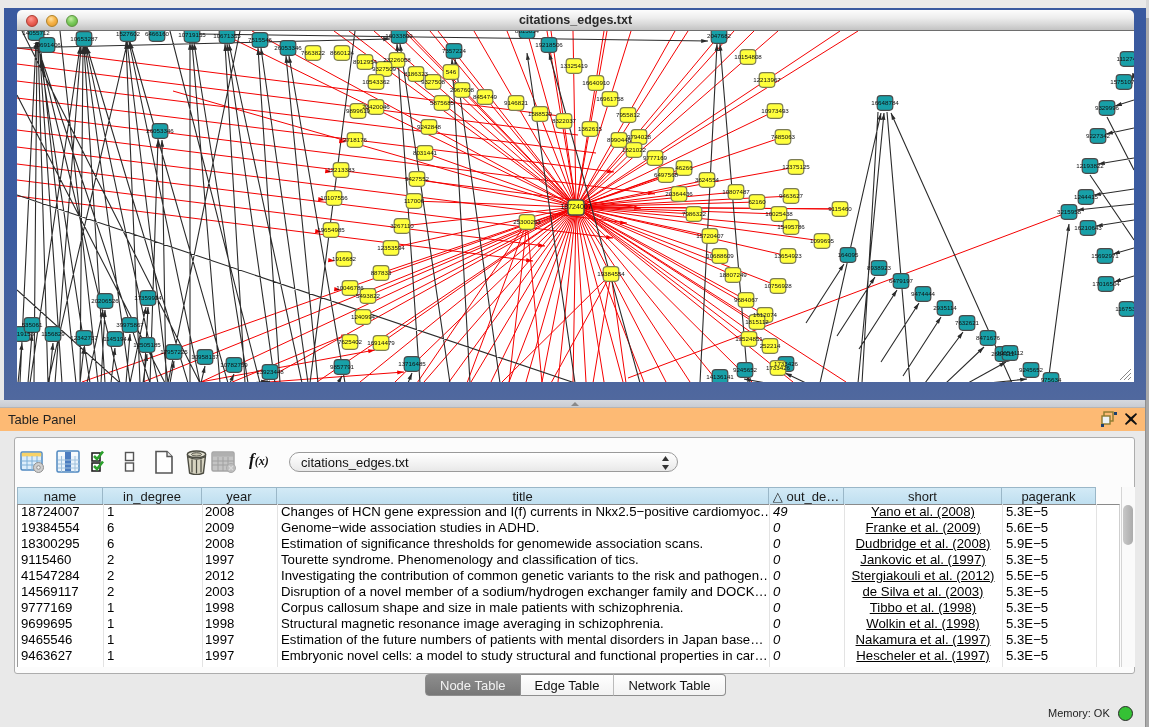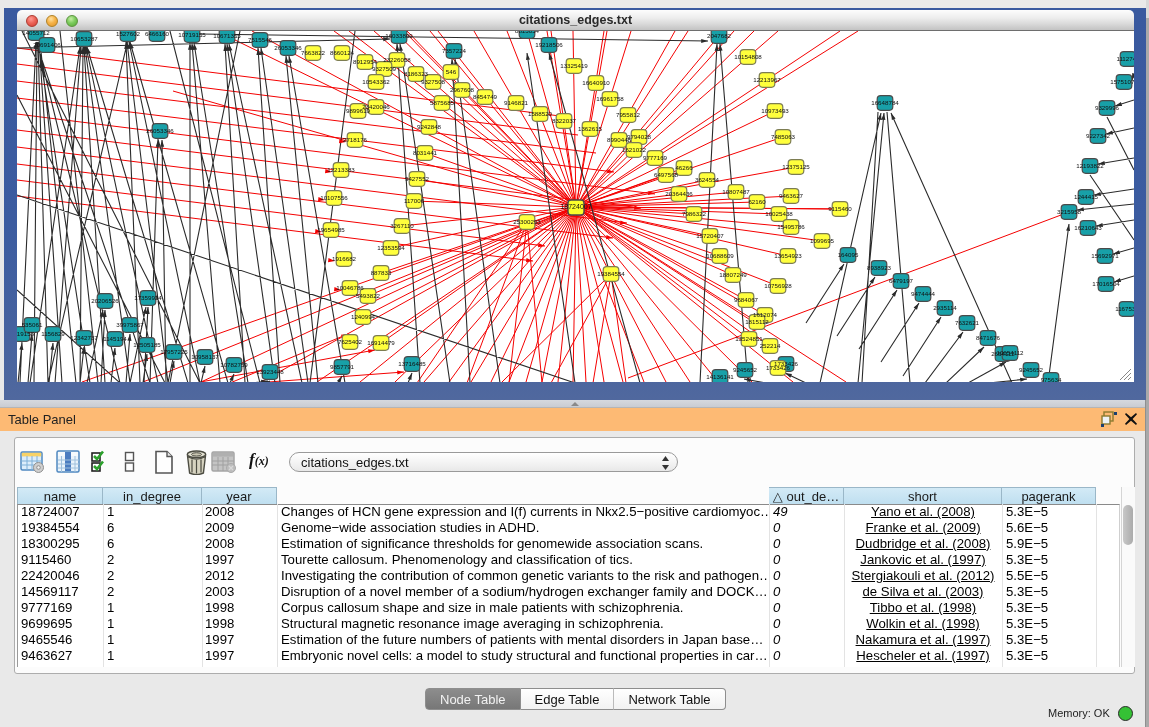--- a/index.html
+++ b/index.html
@@ -51,21 +51,21 @@
 .c5 { left:756px;width:71px;font-style:italic; }
 .c6 { left:827px;width:158px; text-align:center;text-decoration:underline; }
 .c7 { left:989px;width:90px; }
 .vline { position:absolute; top:504px; height:163px; width:1px; background:#e3e3e3; }
 
 
 #sbar { position:absolute; left:1121px; top:487px; width:14px; height:180px; background:#fafafa; border-left:1px solid #d5d5d5; }
 #sthumb { position:absolute; left:1123px; top:505px; width:10px; height:40px; background:linear-gradient(90deg,#c8c8c8,#ababab); border-radius:5px; }
 
 
-#tabs { position:absolute; left:425px; top:674px; height:36px; display:flex;align-items:flex-end; }
+#tabs { position:absolute; left:425px; top:674px; height:36px; display:flex; }
 .tab { height:22px; line-height:21px; font-size:13px; padding:0 14px; border:1px solid #8e8e8e; }
 .tab.sel { background:linear-gradient(180deg,#8d8d8d,#777777); color:#f2f2f2; border-radius:4px 0 0 4px; }
 .tab.mid { background:linear-gradient(180deg,#ffffff,#f2f2f2); color:#111; border-left:none; border-right:1px solid #bbb; }
 .tab.r { background:linear-gradient(180deg,#ffffff,#f2f2f2); color:#111; border-left:none; border-radius:0 4px 4px 0; }
 
 
 #status .mem { position:absolute; left:1048px; top:707px; font-size:11px; color:#222; }
 #memdot { position:absolute; left:1118px; top:706px; width:15px; height:15px; border-radius:50%;
   background:#35c135; border:1.5px solid #2a2a2a; }
 #redge { position:absolute; left:1146px; top:0; width:3px; height:727px; background:#a9a9a9; }
@@ -417,20 +417,21 @@
  <svg class="abs" style="left:371px;top:3px" width="9" height="14" viewBox="0 0 9 14">
    <path d="M4.5 0L8 5H1Z" fill="#333"></path>
       <path d="M4.5 14L8 9H1Z" fill="#333"></path>
  </svg>
 </div>
 
 <div id="thead">
   <div class="hc" style="left:0px;width:86px;border-left:1px solid #9ab7c8;">name</div>
   <div class="hc" style="left:86px;width:99px;">in_degree</div>
   <div class="hc" style="left:185px;width:75px;">year</div>
+  <div class="hc" style="left:260px;width:492px;">title</div>
   <div class="hc" style="left:752px;width:75px;">△ out_de…</div>
   <div class="hc" style="left:827px;width:158px;">short</div>
   <div class="hc" style="left:985px;width:94px;">pagerank</div>
 </div>
 <div id="tbody"></div>
 <div class="trow" style="top:504px">
 <span class="c1">18724007</span>
     <span class="c2">1</span>
     <span class="c3">2008</span>
     <span class="c4">Changes of HCN gene expression and I(f) currents in Nkx2.5−positive cardiomyoc…</span>
@@ -453,27 +454,27 @@
     <span class="c3">2008</span>
     <span class="c4">Estimation of significance thresholds for genomewide association scans.</span>
     <span class="c5">0</span>
     <span class="c6">Dudbridge et al. (2008)</span>
     <span class="c7">5.9E−5</span>
   </div>
 <div class="trow" style="top:552px">
 <span class="c1">9115460</span>
     <span class="c2">2</span>
     <span class="c3">1997</span>
-    <span class="c4">Tourette callosum. Phenomenology and classification of tics.</span>
+    <span class="c4">Tourette syndrome. Phenomenology and classification of tics.</span>
     <span class="c5">0</span>
     <span class="c6">Jankovic et al. (1997)</span>
     <span class="c7">5.3E−5</span>
   </div>
 <div class="trow" style="top:568px">
-<span class="c1">22420046</span>
+<span class="c1">41547284</span>
     <span class="c2">2</span>
     <span class="c3">2012</span>
     <span class="c4">Investigating the contribution of common genetic variants to the risk and pathogen…</span>
     <span class="c5">0</span>
     <span class="c6">Stergiakouli et al. (2012)</span>
     <span class="c7">5.5E−5</span>
   </div>
 <div class="trow" style="top:584px">
 <span class="c1">14569117</span>
     <span class="c2">2</span>

